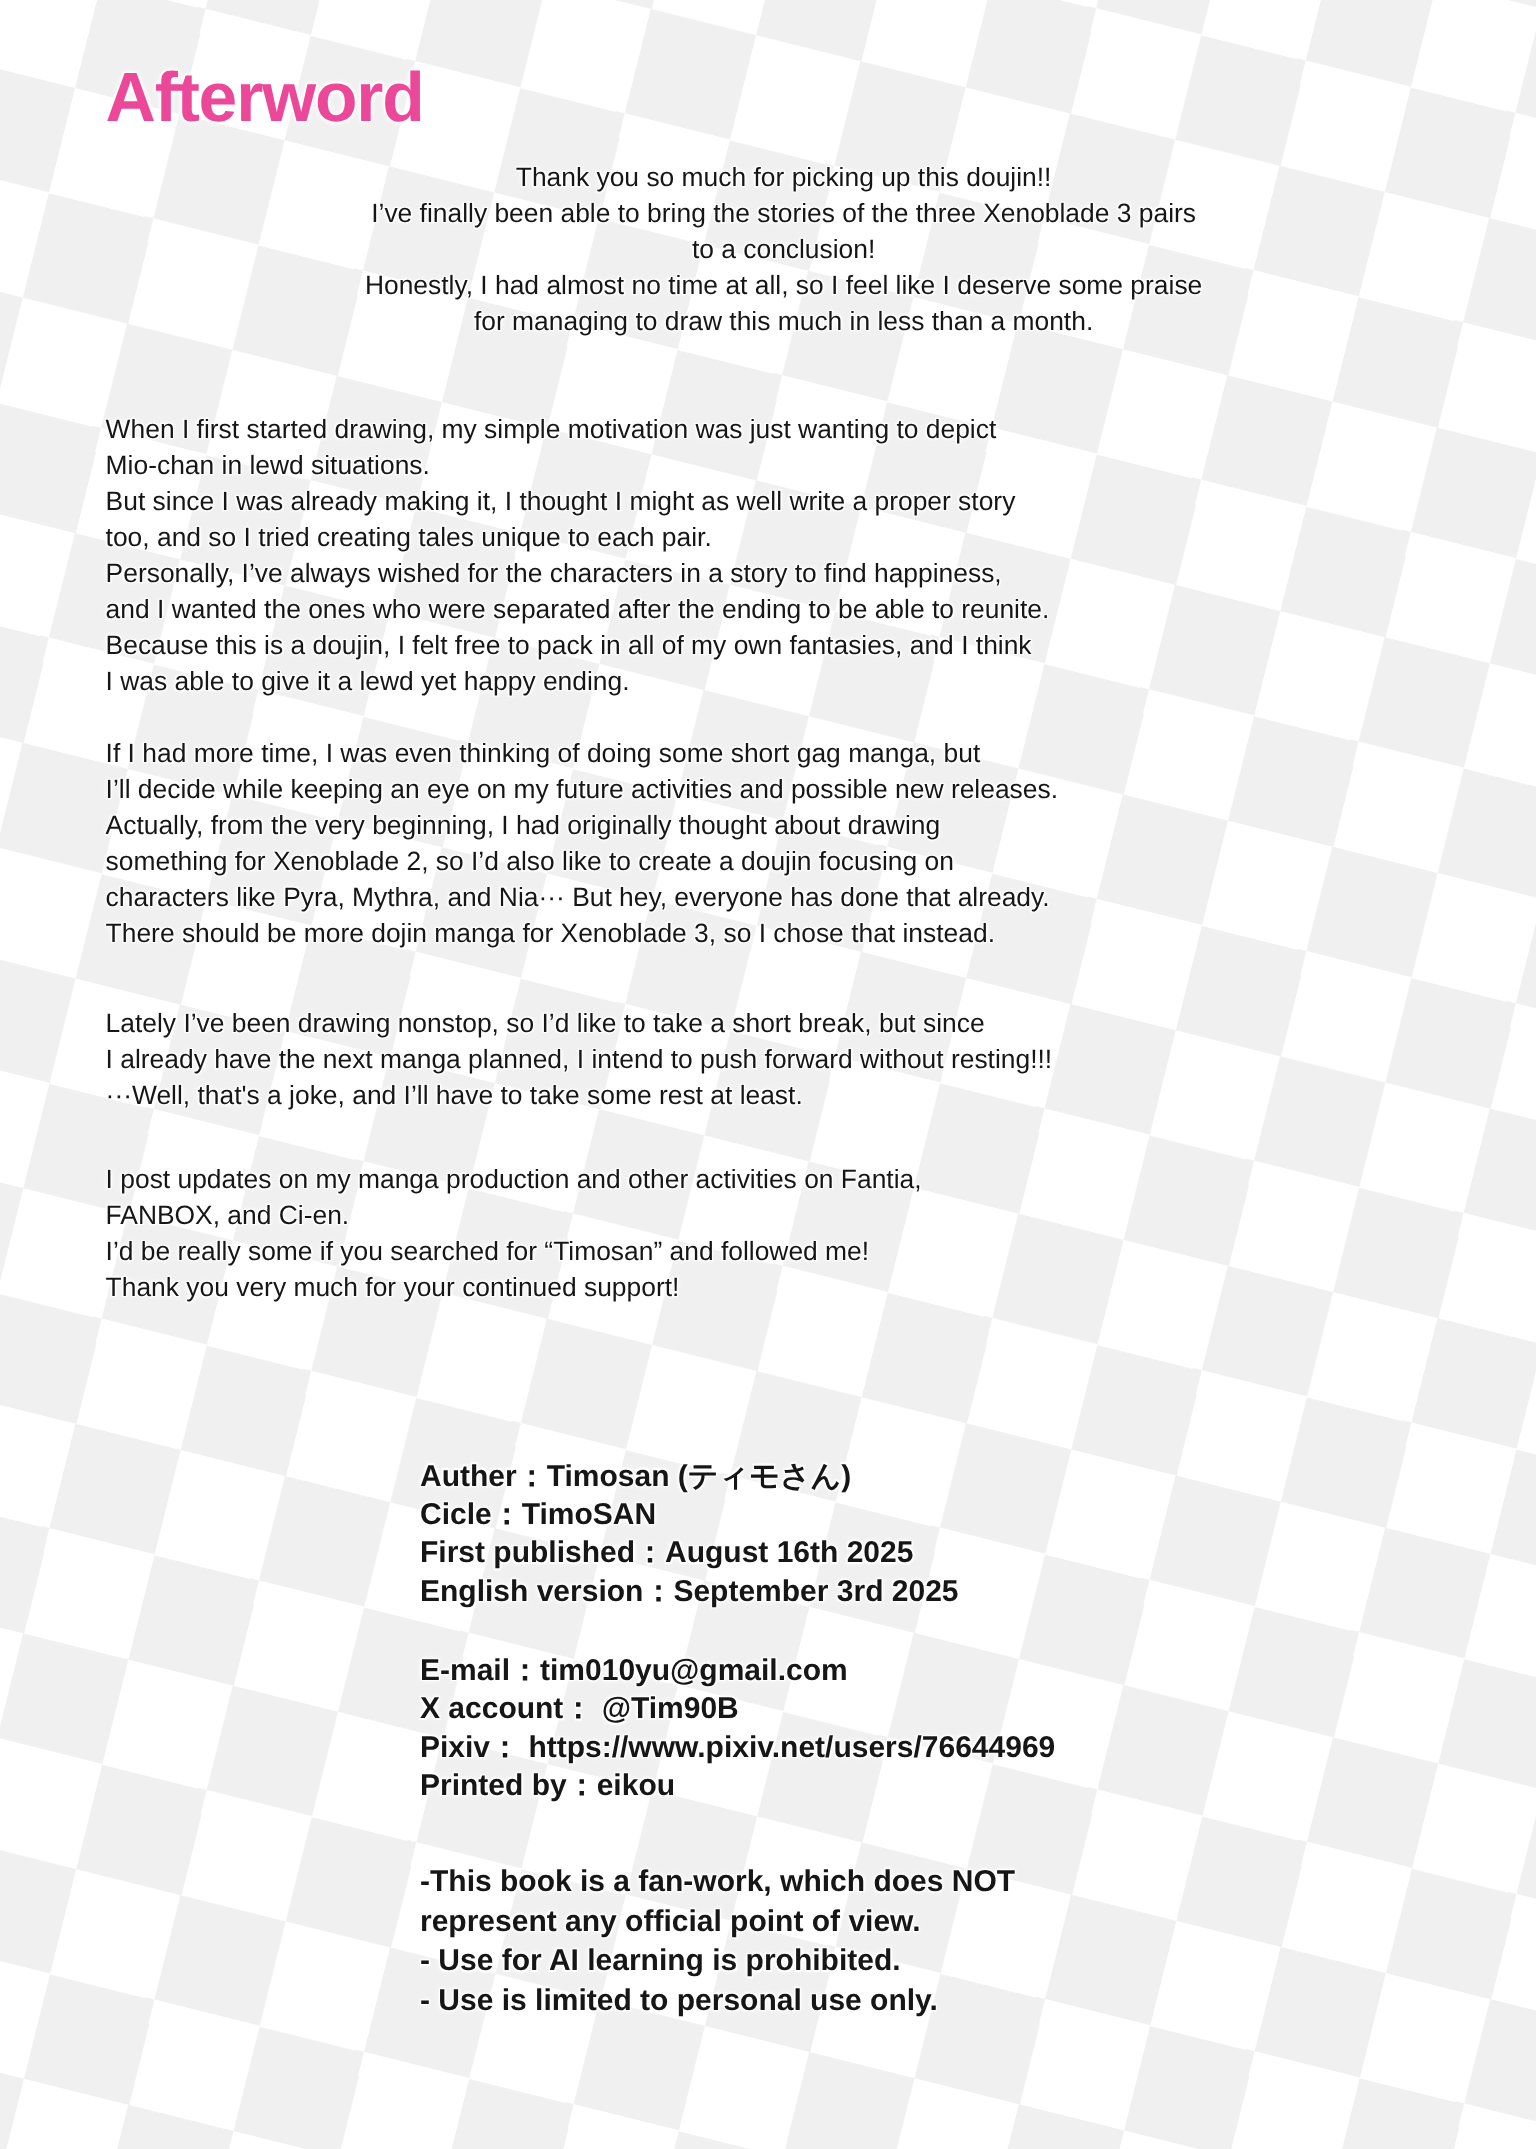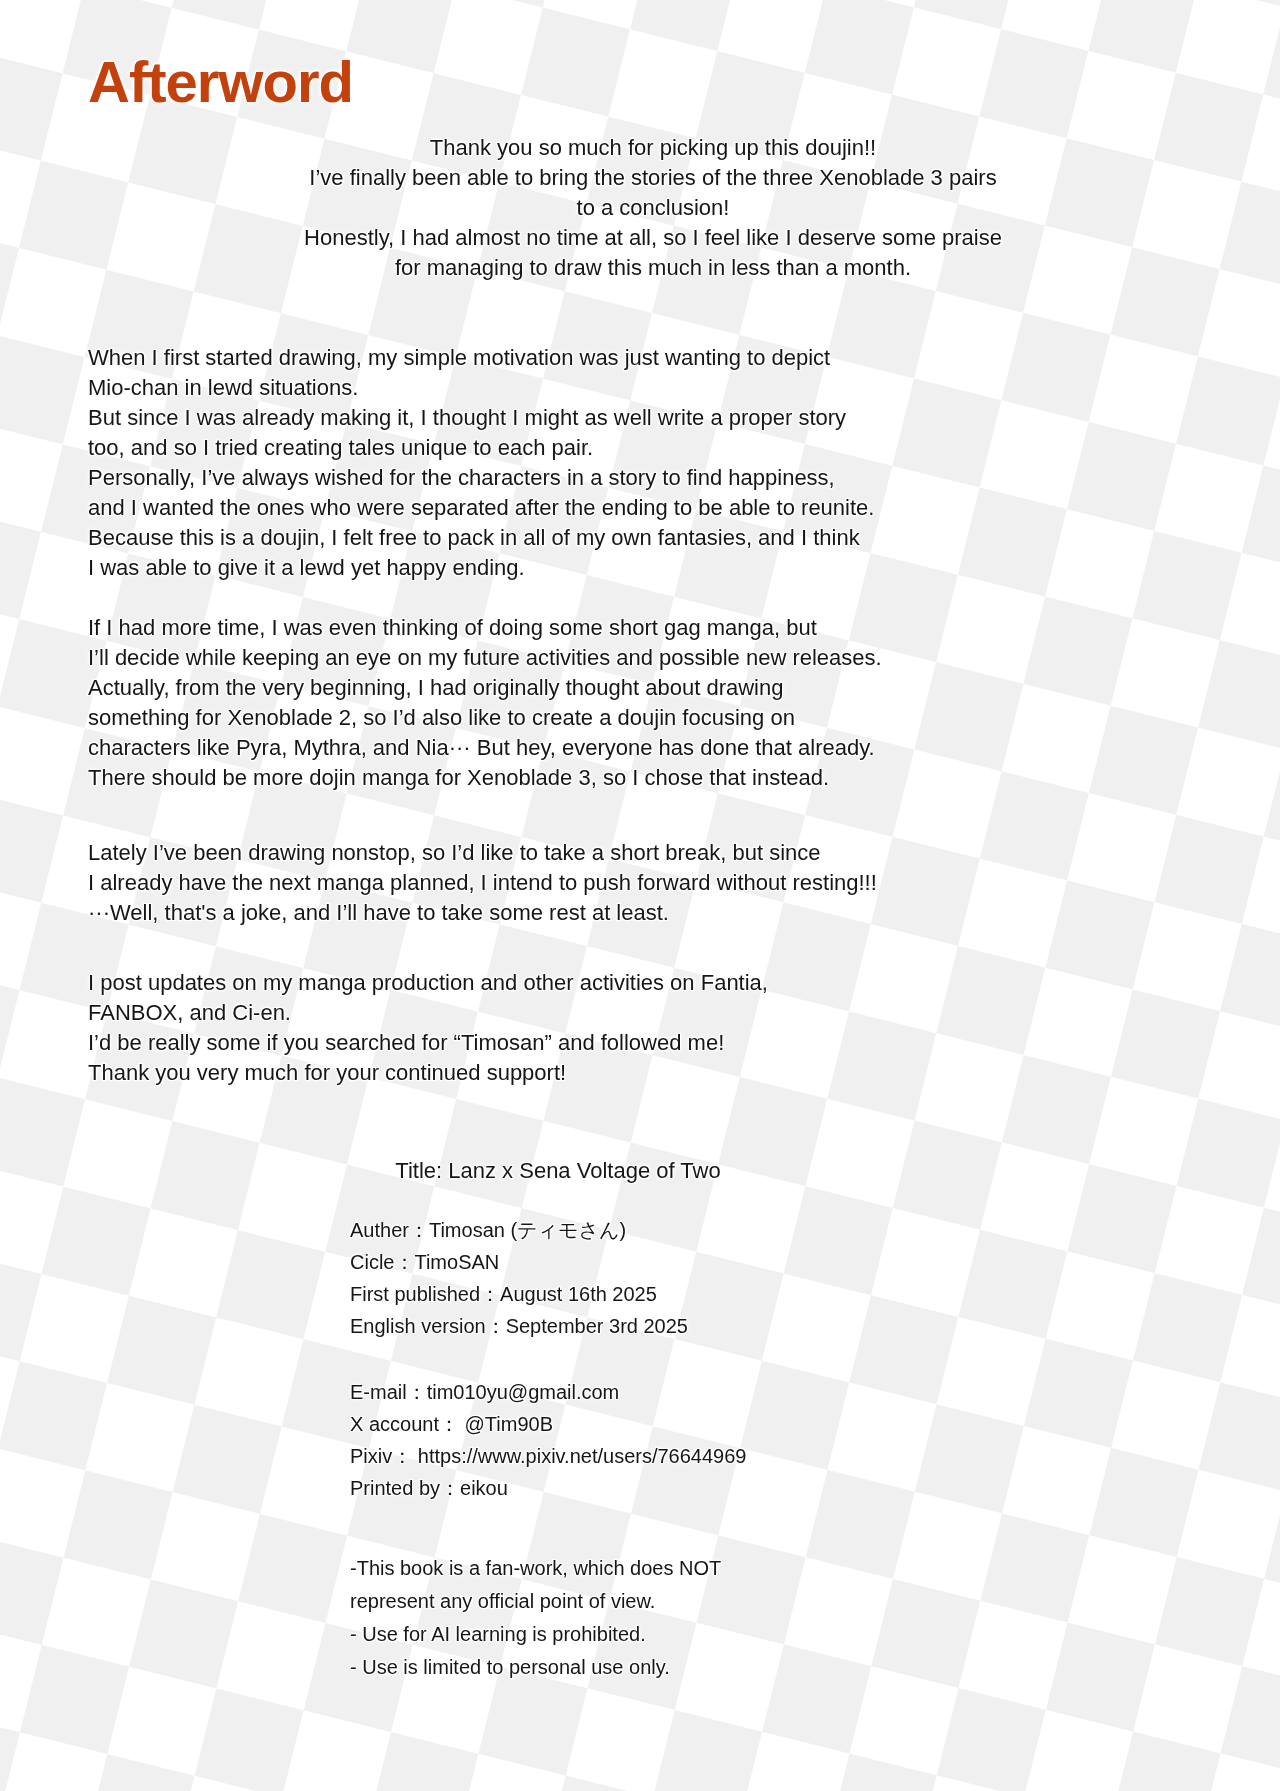--- a/index.html
+++ b/index.html
@@ -37,21 +37,21 @@
       0 0 4px #ffffff, 0 0 6px #ffffff;
   }
 
   .title {
     position: absolute;
     left: 88px;
     top: 48px;
     font-size: 58px;
     font-weight: bold;
     letter-spacing: -1px;
-    color: #c2410c;
+    color: #ec4899;
   }
 
   .para {
     position: absolute;
     left: 88px;
     width: 1130px;
     font-size: 22px;
     line-height: 30px;
     white-space: pre-line;
   }
@@ -70,23 +70,24 @@
     line-height: 30px;
     white-space: pre-line;
   }
   .credits-heading { top: 1124px; }
   .credits-title   { top: 1156px; }
 
   .credits-block {
     position: absolute;
     left: 350px;
     width: 860px;
-    font-size: 20px;
+    font-size: 25px;
     line-height: 32px;
     white-space: pre-line;
+    font-weight: bold;
   }
   .publication { top: 1214px; }
   .contact     { top: 1376px; }
   .disclaimer  { top: 1552px; line-height: 33px; }
 </style>
 </head>
 <body>
 
 <div class="page">
   <div class="checker"></div>
@@ -119,21 +120,20 @@
     <div class="para p4 halo">Lately I’ve been drawing nonstop, so I’d like to take a short break, but since
 I already have the next manga planned, I intend to push forward without resting!!!
 ···Well, that's a joke, and I’ll have to take some rest at least.</div>
 
     <div class="para p5 halo">I post updates on my manga production and other activities on Fantia,
 FANBOX, and Ci-en.
 I’d be really some if you searched for “Timosan” and followed me!
 Thank you very much for your continued support!</div>
 
 
-    <div class="credits-title halo">Title: Lanz x Sena Voltage of Two</div>
 
     <div class="credits-block publication halo">Auther：Timosan (ティモさん)
 Cicle：TimoSAN
 First published：August 16th 2025
 English version：September 3rd 2025</div>
 
     <div class="credits-block contact halo">E-mail：tim010yu@gmail.com
 X account： @Tim90B
 Pixiv： https://www.pixiv.net/users/76644969
 Printed by：eikou</div>

